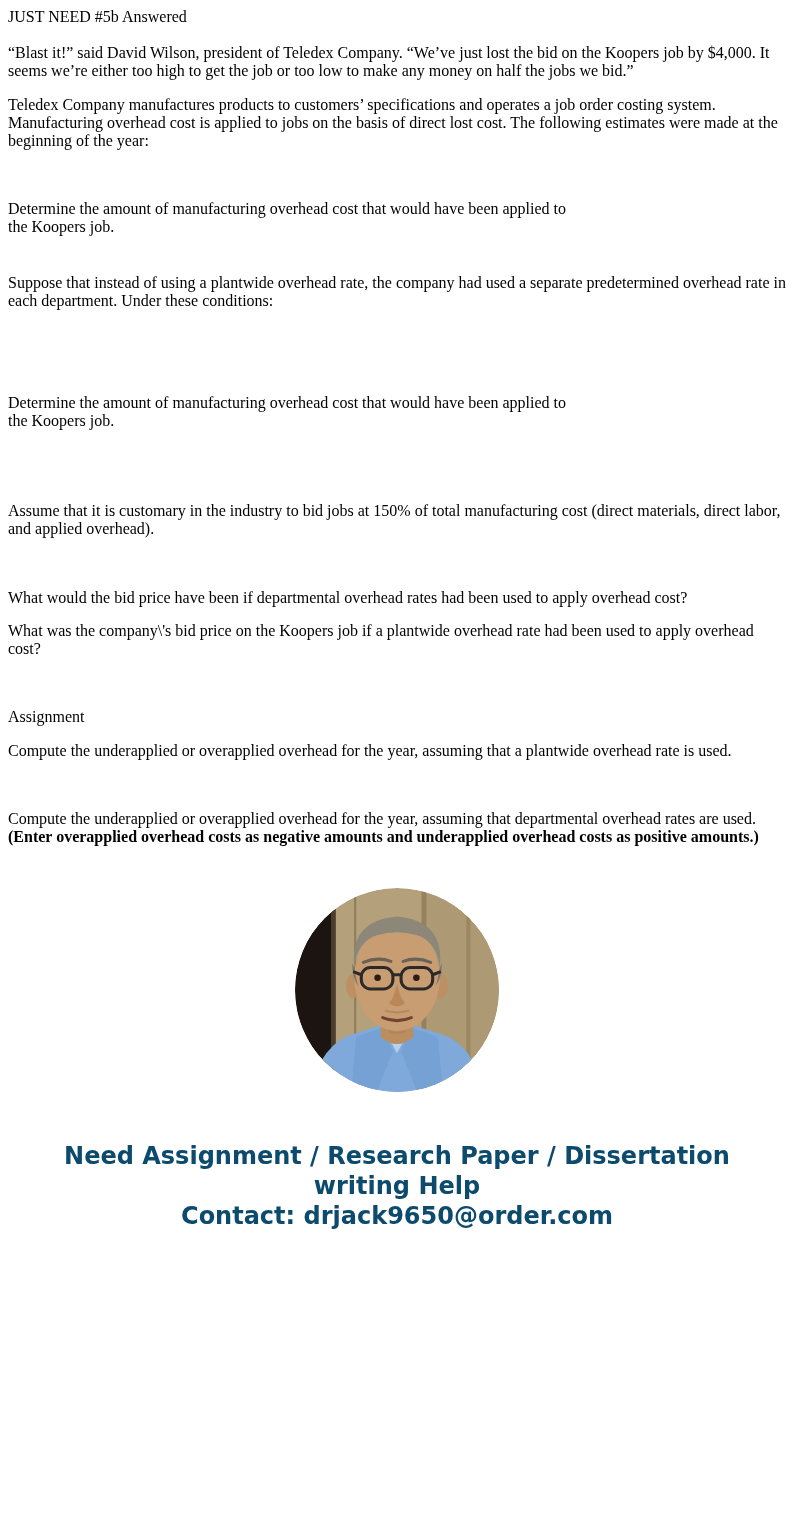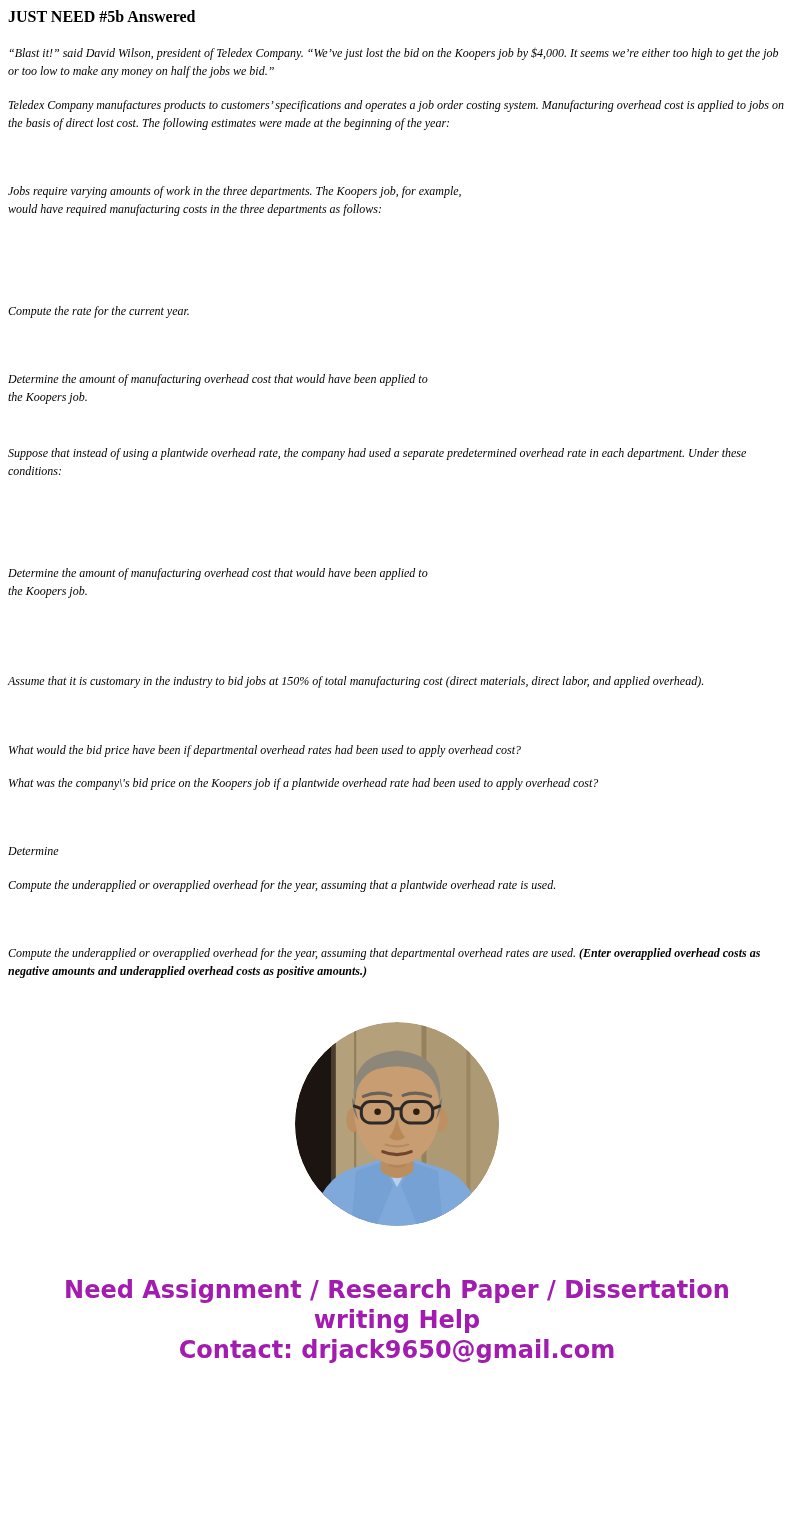--- a/index.html
+++ b/index.html
@@ -11,27 +11,26 @@
     margin: 0 auto;
     font-family: "Liberation Serif", serif;
     color: #000000;
   }
   .content {
     padding: 8px 8px 0 8px;
   }
   .title {
     font-size: 16px;
     line-height: 18px;
-    font-weight: bold;
+    font-weight: normal;
   }
   .para {
-    font-size: 12px;
+    font-size: 16px;
     line-height: 18px;
     white-space: pre-line;
-    font-style: italic;
   }
   .para strong { font-weight: bold; }
   .avatar-wrap {
     margin-top: 42px;
     display: flex;
     justify-content: center;
   }
   .avatar {
     width: 204px;
     height: 204px;
@@ -39,55 +38,52 @@
     overflow: hidden;
     display: block;
   }
   .footer {
     margin-top: 49px;
     text-align: center;
     font-family: "DejaVu Sans", sans-serif;
     font-weight: bold;
     font-size: 24px;
     line-height: 30px;
-    color: #a21caf;
+    color: #0c4a6e;
   }
 </style>
 </head>
 <body>
 
 <div class="content">
 
   <div class="title">JUST NEED #5b Answered</div>
 
   <p class="para" style="margin-top:18px">“Blast it!” said David Wilson, president of Teledex Company. “We’ve just lost the bid on the Koopers job by $4,000. It seems we’re either too high to get the job or too low to make any money on half the jobs we bid.”</p>
 
   <p class="para" style="margin-top:16px">Teledex Company manufactures products to customers’ specifications and operates a job order costing system. Manufacturing overhead cost is applied to jobs on the basis of direct lost cost. The following estimates were made at the beginning of the year:</p>
 
-  <p class="para" style="margin-top:50px">Jobs require varying amounts of work in the three departments. The Koopers job, for example,
-would have required manufacturing costs in the three departments as follows:</p>
 
-  <p class="para" style="margin-top:84px">Compute the rate for the current year.</p>
 
   <p class="para" style="margin-top:50px">Determine the amount of manufacturing overhead cost that would have been applied to
 the Koopers job.</p>
 
   <p class="para" style="margin-top:38px">Suppose that instead of using a plantwide overhead rate, the company had used a separate predetermined overhead rate in each department. Under these conditions:</p>
 
   <p class="para" style="margin-top:84px">Determine the amount of manufacturing overhead cost that would have been applied to
 the Koopers job.</p>
 
   <p class="para" style="margin-top:72px">Assume that it is customary in the industry to bid jobs at 150% of total manufacturing cost (direct materials, direct labor, and applied overhead).</p>
 
   <p class="para" style="margin-top:51px">What would the bid price have been if departmental overhead rates had been used to apply overhead cost?</p>
 
   <p class="para" style="margin-top:15px">What was the company\'s bid price on the Koopers job if a plantwide overhead rate had been used to apply overhead cost?</p>
 
 
-  <p class="para" style="margin-top:50px">Determine</p>
+  <p class="para" style="margin-top:50px">Assignment</p>
 
   <p class="para" style="margin-top:16px">Compute the underapplied or overapplied overhead for the year, assuming that a plantwide overhead rate is used.</p>
 
   <p class="para" style="margin-top:50px"><span>Compute the underapplied or overapplied overhead for the year, assuming that departmental overhead rates are used. </span><strong>(Enter overapplied overhead costs as negative amounts and underapplied overhead costs as positive amounts.)</strong></p>
 
   <div class="avatar-wrap">
     <svg class="avatar" viewBox="0 0 200 200" aria-hidden="true">
       <defs>
         <clipPath id="avclip">
             <circle cx="100" cy="100" r="100"></circle>
@@ -139,16 +135,16 @@
         <path d="M88 120 Q100 124 112 120" stroke="#a97a50" stroke-width="2" fill="none" opacity="0.6"></path>
 
         <path d="M92 140 Q100 144 108 140" stroke="#a97a50" stroke-width="2" fill="none" opacity="0.5"></path>
       </g>
     </svg>
   </div>
 
   <div class="footer">
     <div>Need Assignment / Research Paper / Dissertation</div>
     <div>writing Help</div>
-    <div>Contact: drjack9650@gmail.com</div>
+    <div>Contact: drjack9650@order.com</div>
   </div>
 
 </div>
 
 </body></html>

